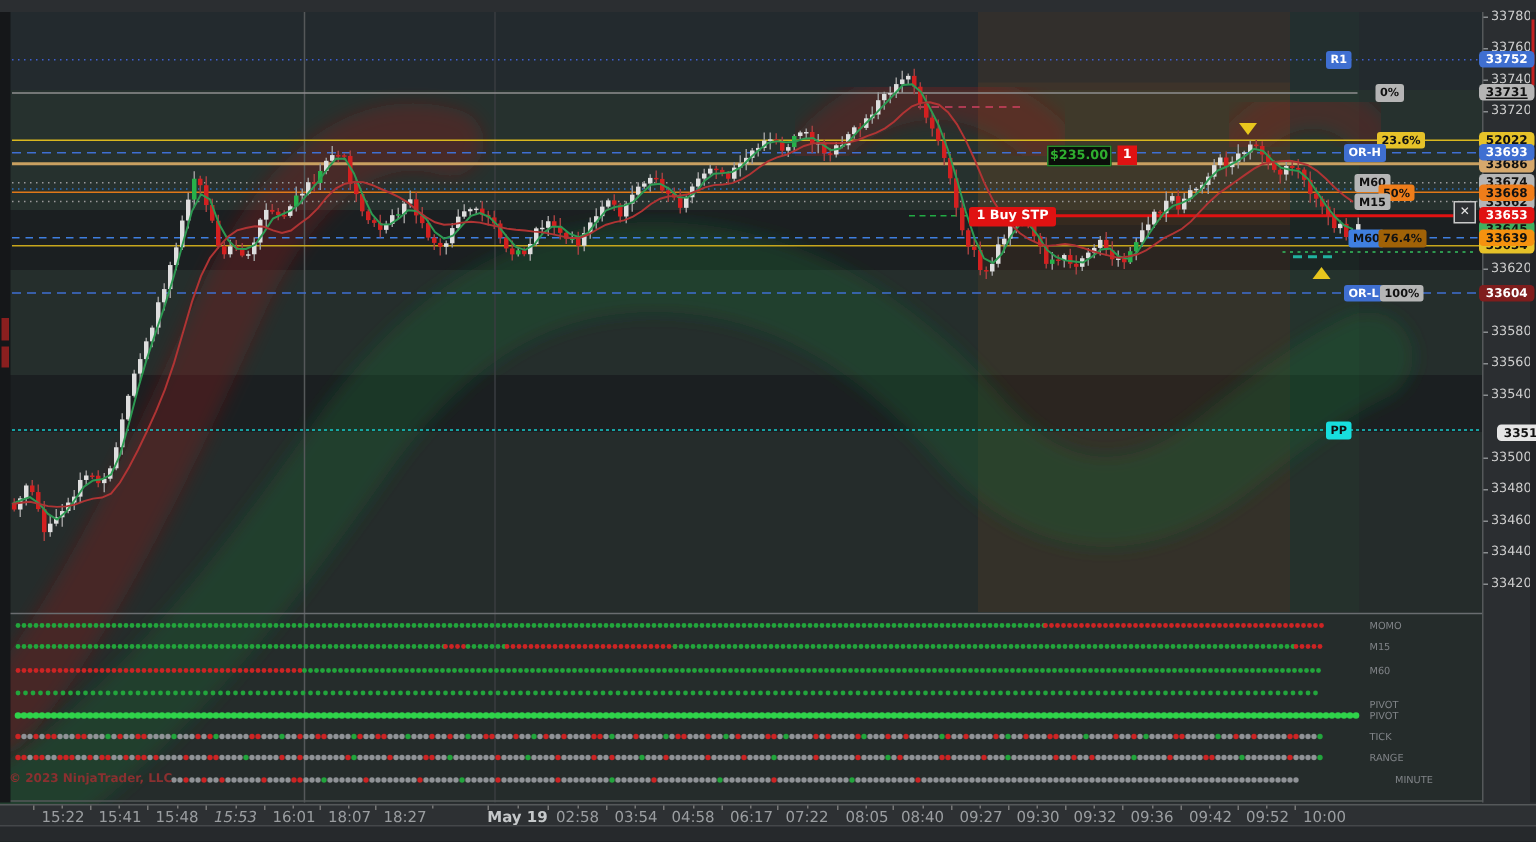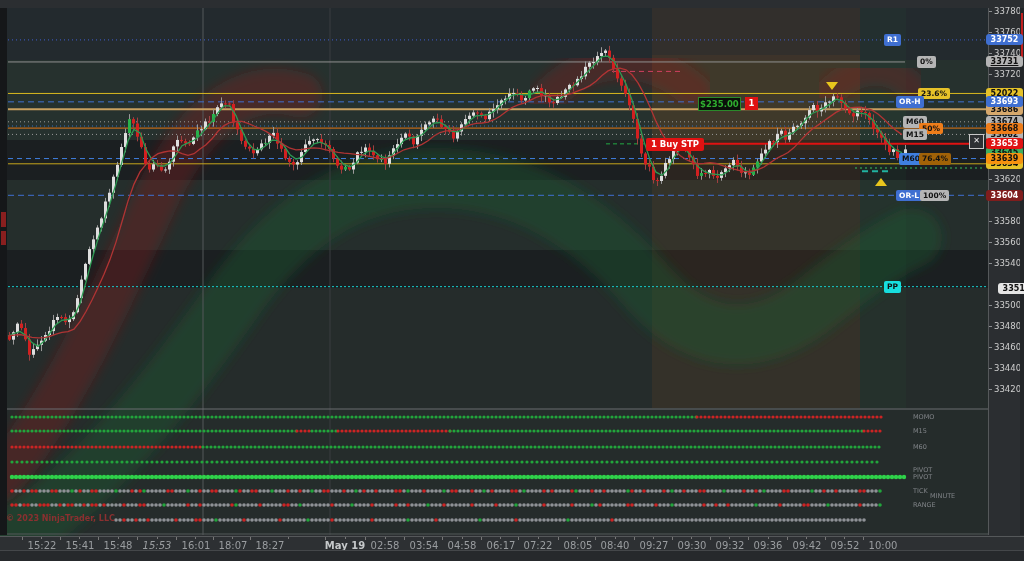--- a/index.html
+++ b/index.html
@@ -2364,21 +2364,21 @@
     </div>
 
   <div id="row-labels">
       <div class="row-label" style="top: 413px;">MOMO</div>
       <div class="row-label" style="top: 427px;">M15</div>
       <div class="row-label" style="top: 443px;">M60</div>
       <div class="row-label" style="top: 466px; text-align: center;">PIVOT</div>
       <div class="row-label" style="top: 473px;">PIVOT</div>
       <div class="row-label" style="top: 487px;">TICK</div>
       <div class="row-label" style="top: 501px;">RANGE</div>
-      <div class="row-label" style="top: 492px; padding-left: 17px;">MINUTE</div>
+      <div class="row-label" style="top: 516px; padding-left: 17px;">MINUTE</div>
     </div>
   <div class="copyright">© 2023 NinjaTrader, LLC</div>
 
   <div class="scroll-strip">
     
     
     
   </div>
 
   <div class="right-col"></div>

